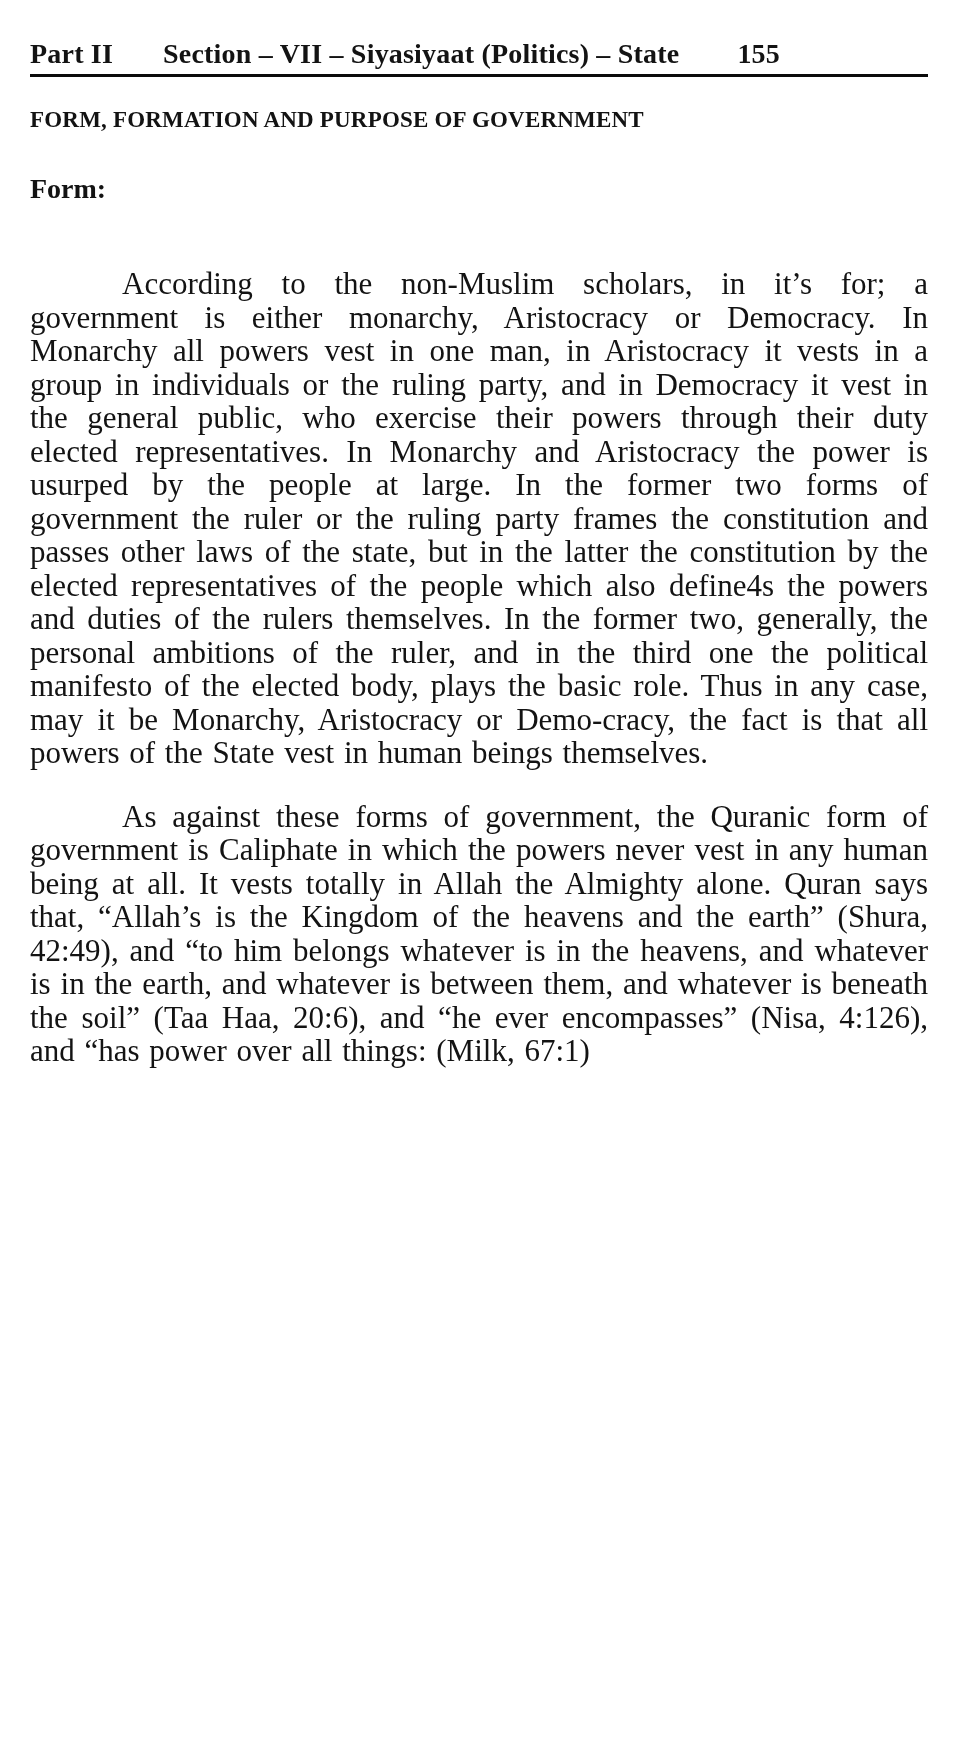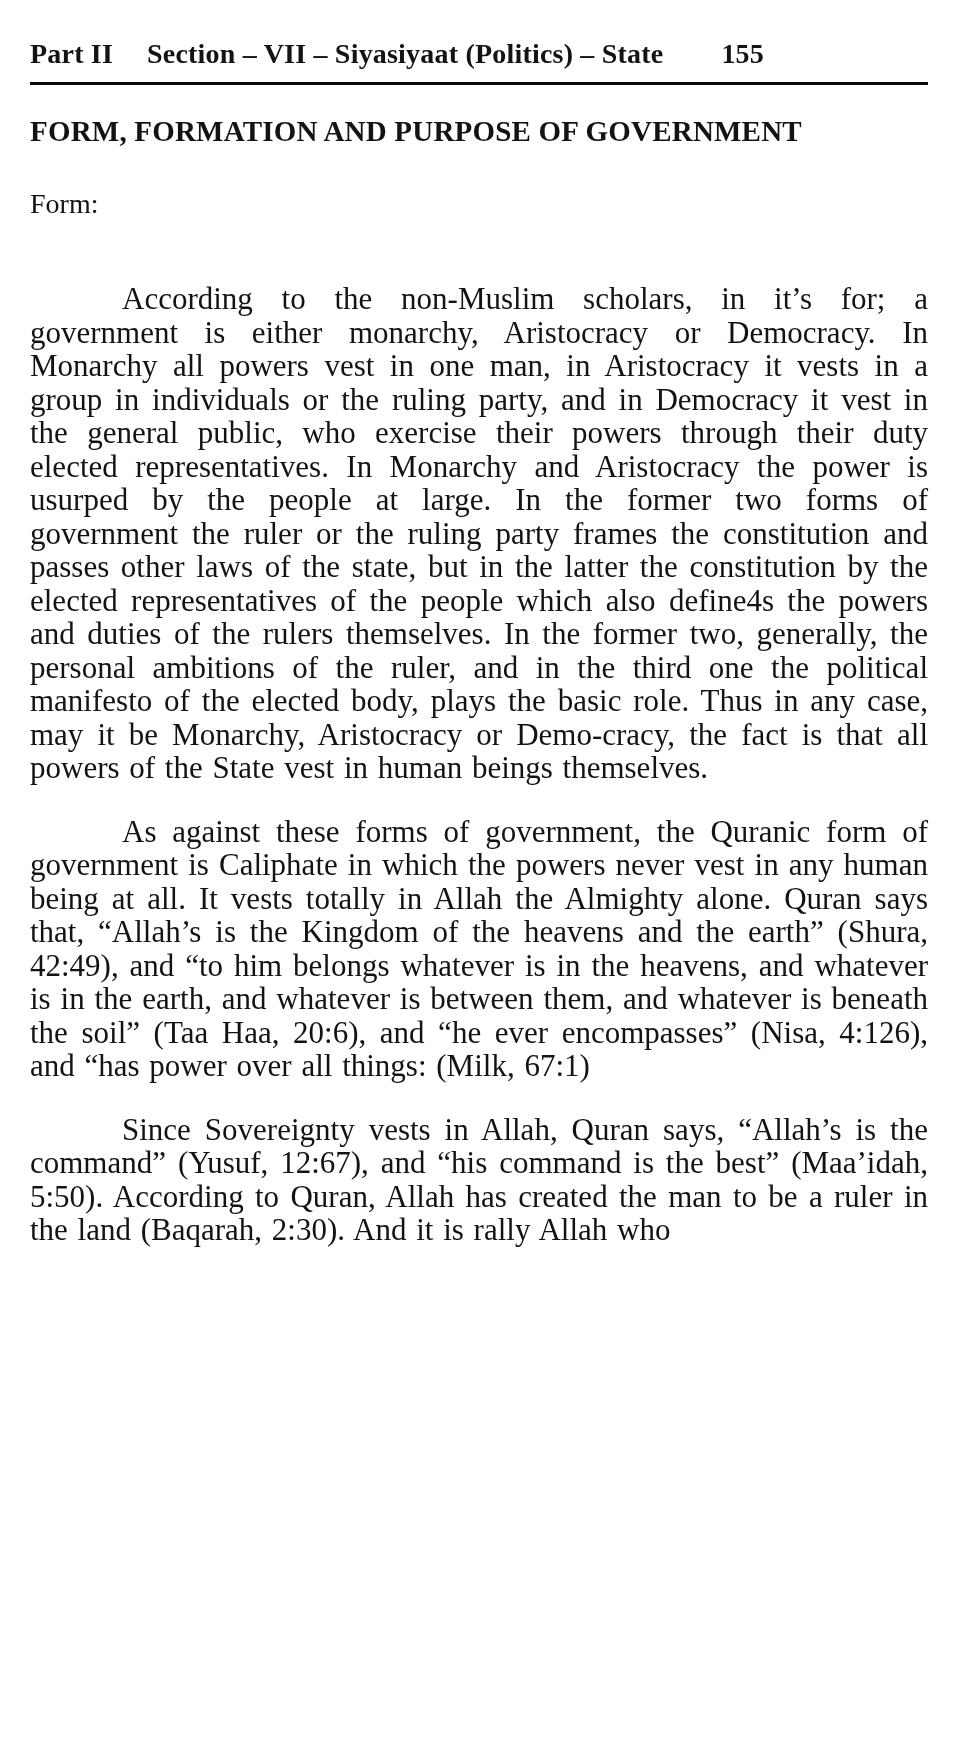--- a/index.html
+++ b/index.html
@@ -21,34 +21,34 @@
     padding: 22px 32px 40px 30px;
     background: #ffffff;
   }
   .header {
     display: flex;
     align-items: baseline;
     font-weight: bold;
     font-size: 28px;
     letter-spacing: 0.2px;
     border-bottom: 3px solid #0a0a0a;
-    padding-bottom: 12px;
+    padding-bottom: 4px;
   }
-  .header .h-section { margin-left: 34px; }
+  .header .h-section { margin-left: 50px; }
   .header .h-num { margin-left: 58px; margin-top: 16px; }
   .doc-title {
     margin: 30px 0 0 0;
-    font-size: 29px;
+    font-size: 23px;
     font-weight: bold;
     letter-spacing: 0.2px;
   }
   .subheading {
     margin: 40px 0 0 0;
     font-size: 28px;
-    font-weight: normal;
+    font-weight: bold;
   }
   .body-text p {
     font-size: 31px;
     line-height: 33.5px;
     text-align: justify;
     text-indent: 92px;
     margin: 0 0 30px 0;
     word-spacing: 2px;
   }
   .body-text p.first {
@@ -66,16 +66,15 @@
     <span class="h-num">155</span>
   </div>
 
   <h1 class="doc-title">FORM, FORMATION AND PURPOSE OF GOVERNMENT</h1>
 
   <h2 class="subheading">Form:</h2>
 
   <div class="body-text">
     <p class="first">According to the non-Muslim scholars, in it’s for; a government is either monarchy, Aristocracy or Democracy. In Monarchy all powers vest in one man, in Aristocracy it vests in a group in individuals or the ruling party, and in Democracy it vest in the general public, who exercise their powers through their duty elected representatives. In Monarchy and Aristocracy the power is usurped by the people at large. In the former two forms of government the ruler or the ruling party frames the constitution and passes other laws of the state, but in the latter the constitution by the elected representatives of the people which also define4s the powers and duties of the rulers themselves. In the former two, generally, the personal ambitions of the ruler, and in the third one the political manifesto of the elected body, plays the basic role. Thus in any case, may it be Monarchy, Aristocracy or Demo-cracy, the fact is that all powers of the State vest in human beings themselves.</p>
     <p>As against these forms of government, the Quranic form of government is Caliphate in which the powers never vest in any human being at all. It vests totally in Allah the Almighty alone. Quran says that, “Allah’s is the Kingdom of the heavens and the earth” (Shura, 42:49), and “to him belongs whatever is in the heavens, and whatever is in the earth, and whatever is between them, and whatever is beneath the soil” (Taa Haa, 20:6), and “he ever encompasses” (Nisa, 4:126), and “has power over all things: (Milk, 67:1)</p>
-    <p>Since Sovereignty vests in Allah, Quran says, “Allah’s is the command” (Yusuf, 12:67), and “his command is the best” (Maa’idah, 5:50). According to Quran, Allah has created the man to be a ruler in the land (Baqarah, 2:30). And it is rally Allah who</p>
   </div>
 
 </div>
 
 </body></html>

